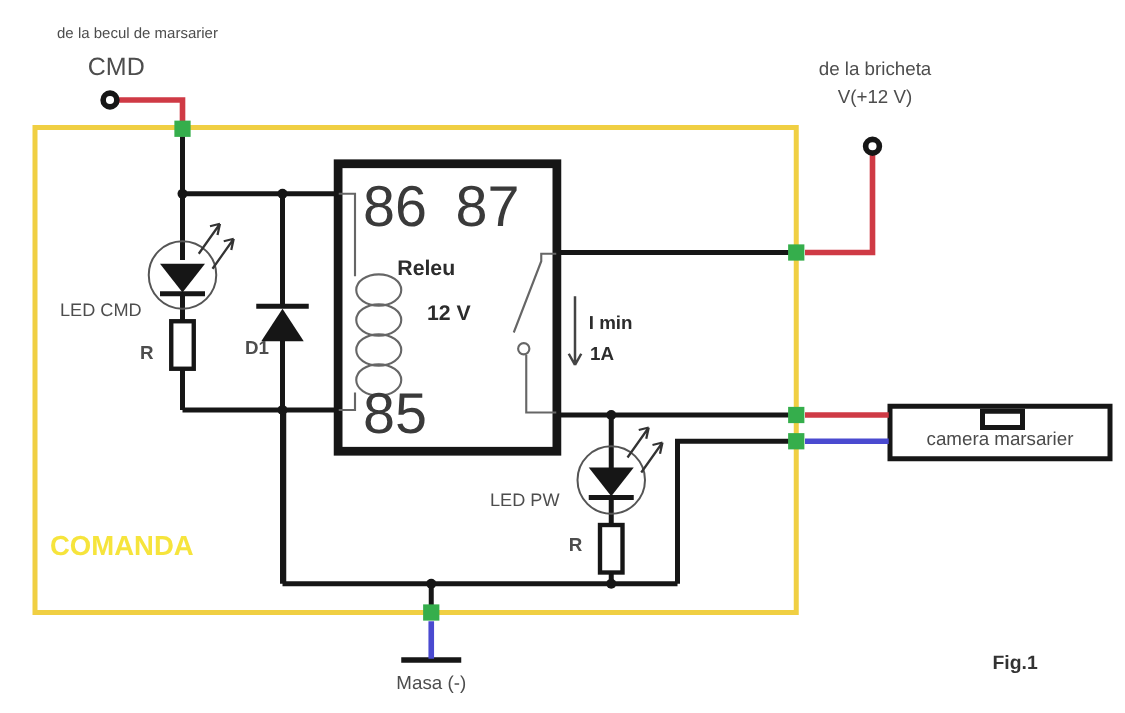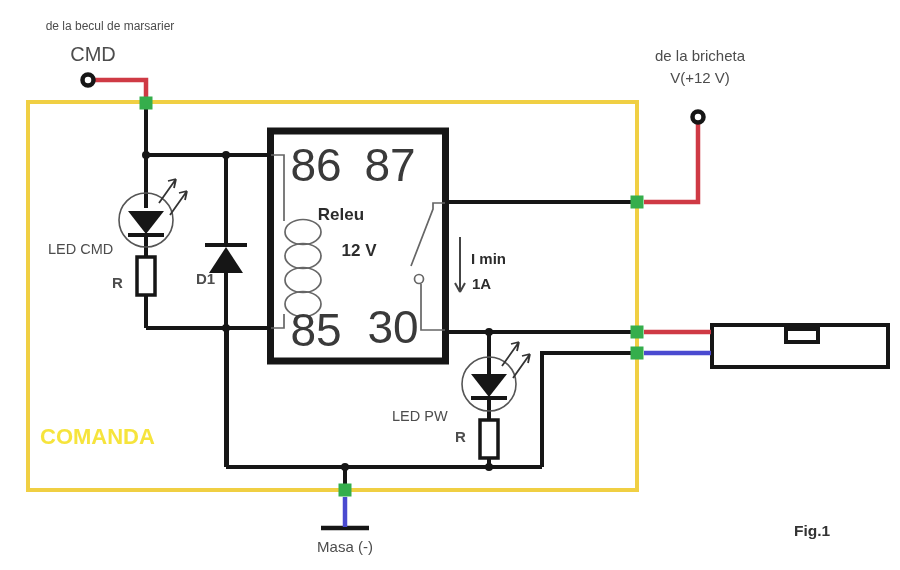--- a/index.html
+++ b/index.html
@@ -21,21 +21,21 @@
   .pin87{left:360px;top:142px;}
   .pin85{left:286px;top:307px;}
   .pin30{left:363px;top:304px;}
   .releu{left:308px;top:205px;width:66px;text-align:center;font-weight:bold;font-size:17px;color:#2c2c2c;}
   .relv{left:326px;top:241px;width:66px;text-align:center;font-weight:bold;font-size:17px;color:#2c2c2c;}
   .imin{left:471px;top:250px;font-weight:bold;color:#2c2c2c;}
   .iamp{left:472px;top:275px;font-weight:bold;color:#2c2c2c;}
   .ledcmd{left:48px;top:241px;font-size:14.5px;}
   .rcmd{left:112px;top:274px;font-weight:600;}
   .d1{left:196px;top:270px;font-weight:600;}
-  .ledpw{left:392px;top:393px;font-size:14.5px;margin-top:15px;}
+  .ledpw{left:392px;top:393px;font-size:14.5px;}
   .rpw{left:455px;top:428px;font-weight:600;}
   .camera{left:714px;top:343px;width:172px;text-align:center;color:#4a4a4a;}
   .masa{left:300px;top:538px;width:90px;text-align:center;}
   .fig{left:794px;top:522px;font-weight:bold;font-size:15.5px;color:#333;}
 </style>
 </head>
 <body>
 
 <div id="stage">
 
@@ -142,29 +142,29 @@
   <div class="lbl cmd2">CMD</div>
 
   <div class="lbl bri1">de la bricheta</div>
   <div class="lbl bri2">V(+12 V)</div>
 
   <div class="lbl unit2">COMANDA</div>
 
   <div class="pin pin86">86</div>
   <div class="pin pin87">87</div>
   <div class="pin pin85">85</div>
-  <div class="pin pin30">30</div>
   <div class="lbl releu">Releu</div>
   <div class="lbl relv">12 V</div>
 
   <div class="lbl imin">I min</div>
   <div class="lbl iamp">1A</div>
 
   <div class="lbl ledcmd">LED CMD</div>
   <div class="lbl rcmd">R</div>
   <div class="lbl d1">D1</div>
   <div class="lbl ledpw">LED PW</div>
   <div class="lbl rpw">R</div>
 
+  <div class="lbl camera">camera marsarier</div>
   <div class="lbl masa">Masa (-)</div>
   <div class="lbl fig">Fig.1</div>
 
 </div>
 
 </body></html>

